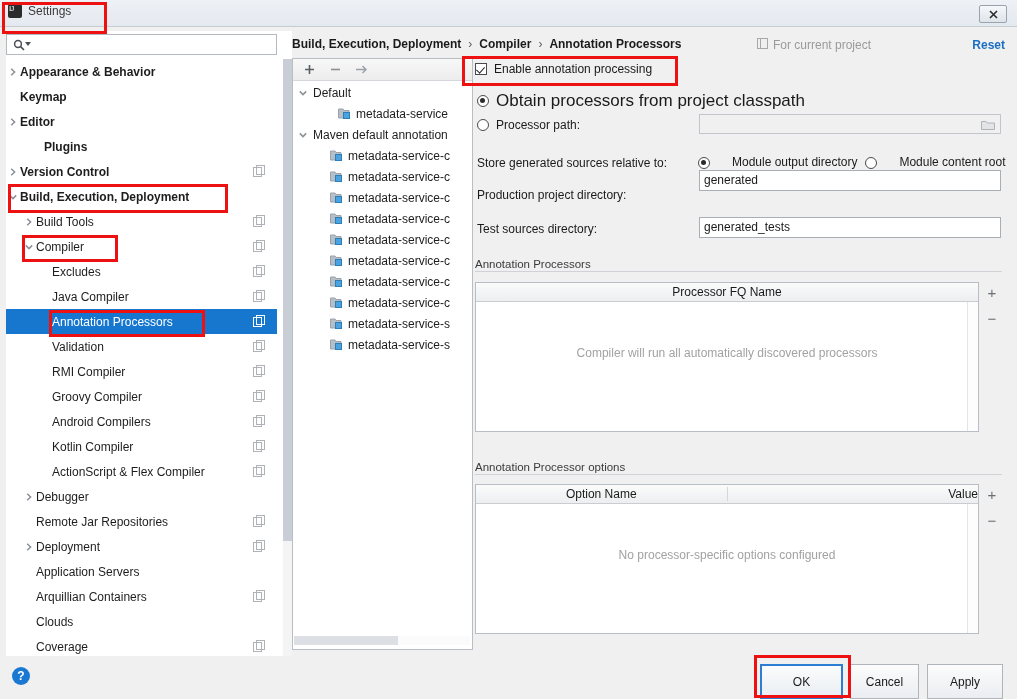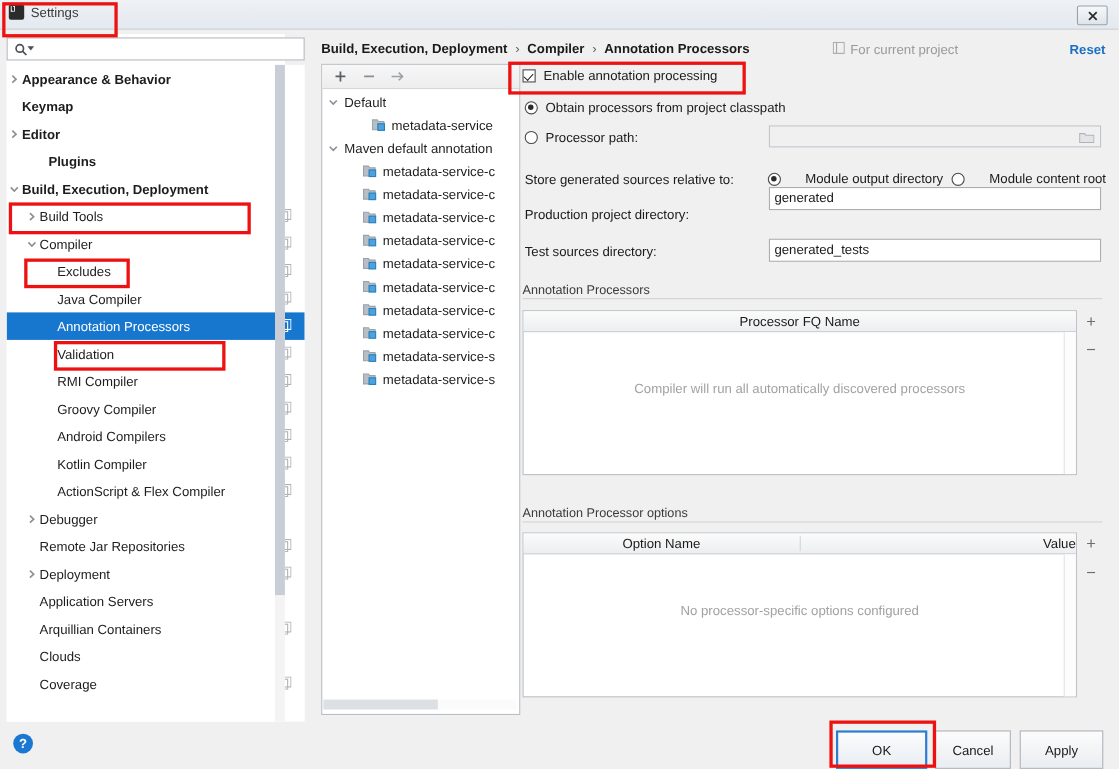--- a/index.html
+++ b/index.html
@@ -21,21 +21,21 @@
   .app-icon:after{content:"IJ";position:absolute;left:1px;top:0px;color:#fff;font-size:8px;
     font-family:"Liberation Sans",sans-serif;letter-spacing:-1px;}
   .title-text{font-size:12px;color:#3a3a3a;}
   .close-btn{position:absolute;right:10px;top:5px;width:26px;height:16px;
     border:1px solid #9aa2ad;border-radius:2px;
     background:linear-gradient(to bottom,#f6f8fa,#dfe4ea);
     display:flex;align-items:center;justify-content:center;
     font-size:10px;color:#333;}
 
   
-  .sidebar{position:absolute;left:6px;top:31px;width:253px;height:625px;background:#ffffff;}
+  .sidebar{position:absolute;left:6px;top:31px;width:286px;height:625px;background:#ffffff;}
   .search-wrap{position:absolute;left:0px;top:3px;width:271px;height:21px;
     background:#fff;border:1px solid #b4b9c0;box-sizing:border-box;}
   .search-icon{position:absolute;left:6px;top:4px;width:12px;height:12px;}
   .search-input{position:absolute;left:24px;top:2px;width:240px;height:16px;border:0;outline:0;
     font-family:"Liberation Sans",sans-serif;font-size:12px;background:transparent;}
   .tree{position:absolute;left:0;top:28px;width:271px;height:597px;
     background:#fff;overflow:hidden;}
   .tnode{position:relative;height:25px;display:flex;align-items:center;
     font-size:12px;color:#1d1d1d;white-space:nowrap;}
   .tnode.sel{background:#1777cf;color:#ffffff;}
@@ -74,21 +74,21 @@
   .enable-row{position:absolute;left:475px;top:62px;display:flex;align-items:center;gap:7px;font-size:12px;}
   .cbox{width:12px;height:12px;border:1px solid #4a4a4a;background:#fff;position:relative;box-sizing:border-box;}
   .cbox.checked:after{content:"";position:absolute;left:2px;top:1px;width:4px;height:7px;
     border:solid #2b2b2b;border-width:0 1.6px 1.6px 0;transform:rotate(42deg);}
 
   .radio{width:12px;height:12px;border:1.3px solid #4a4a4a;border-radius:50%;background:#fff;
     position:relative;box-sizing:border-box;flex:none;}
   .radio.on:after{content:"";position:absolute;left:2.4px;top:2.4px;width:5px;height:5px;
     border-radius:50%;background:#2b2b2b;}
 
-  .r1{position:absolute;left:477px;top:91px;display:flex;align-items:center;gap:7px;font-size:12px;}
+  .r1{position:absolute;left:477px;top:91px;display:flex;align-items:center;gap:7px;font-size:17px;}
   .r2{position:absolute;left:477px;top:118px;display:flex;align-items:center;gap:7px;font-size:12px;}
   .procpath{position:absolute;left:699px;top:114px;width:302px;height:20px;
     background:#f0f0f0;border:1px solid #c2c6cc;box-sizing:border-box;}
   .folder-icon{position:absolute;right:5px;top:4px;width:14px;height:11px;opacity:.55;}
 
   .storelbl{position:absolute;left:477px;top:156px;font-size:12px;}
   .store-opts{position:absolute;left:698px;top:155px;display:flex;align-items:center;gap:8px;font-size:12px;}
   .store-opts .grp{display:flex;align-items:flex-end;gap:22px;}
 
   .lbl-prod{position:absolute;left:477px;top:188px;font-size:12px;}
@@ -172,20 +172,32 @@
         <div class="tnode bold">
           <span class="arrow" style="left: 2px;">
             <svg width="10" height="10" viewBox="0 0 10 10">
               <path d="M3.2 1.8 L6.6 5 L3.2 8.2" stroke="#8b9097" stroke-width="1.5" fill="none"></path>
             </svg>
           </span>
           <span class="tlabel" style="left: 14px;">Editor</span>
         </div>
         <div class="tnode bold">
           <span class="tlabel" style="left: 14px; padding-left: 24px;">Plugins</span>
+        </div>
+        <div class="tnode bold">
+          <span class="arrow" style="left: 2px;">
+            <svg width="10" height="10" viewBox="0 0 10 10">
+              <path d="M3.2 1.8 L6.6 5 L3.2 8.2" stroke="#8b9097" stroke-width="1.5" fill="none"></path>
+            </svg>
+          </span>
+          <span class="tlabel" style="left: 14px;">Version Control</span>
+          <span class="cfgicon"><svg width="12" height="12" viewBox="0 0 12 12">
+              <rect x="0.5" y="2.5" width="8" height="9" stroke="#6f757d" fill="none"></rect>
+              <rect x="3.5" y="0.5" width="8" height="9" stroke="#6f757d" fill="none"></rect>
+            </svg></span>
         </div>
         <div class="tnode bold">
           <span class="arrow" style="left: 2px;">
             <svg width="10" height="10" viewBox="0 0 10 10">
               <path d="M1.8 3.4 L5 6.6 L8.2 3.4" stroke="#8b9097" stroke-width="1.5" fill="none"></path>
             </svg>
           </span>
           <span class="tlabel" style="left: 14px;">Build, Execution, Deployment</span>
         </div>
         <div class="tnode">

